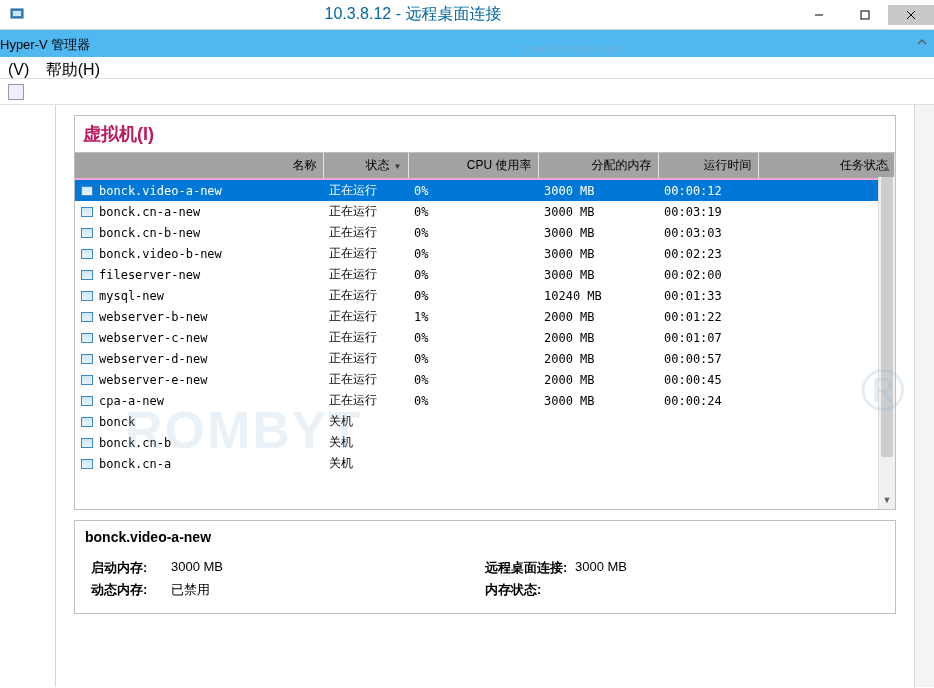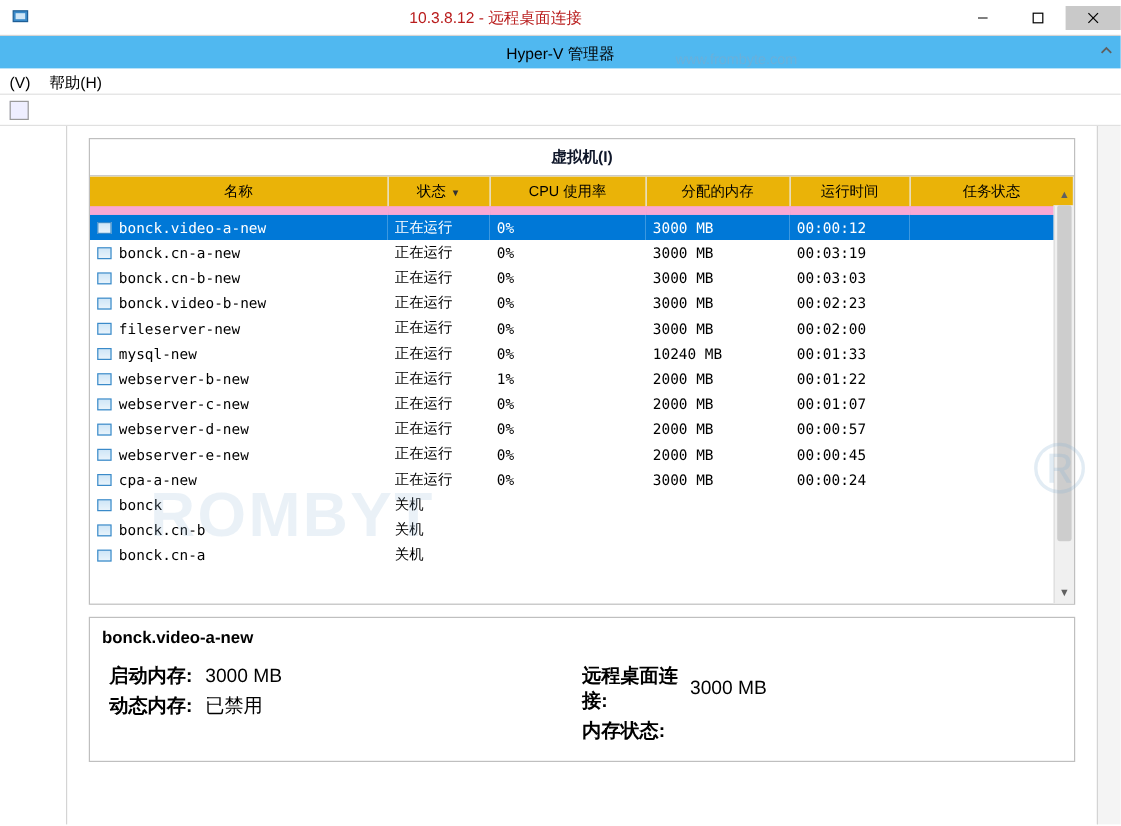--- a/index.html
+++ b/index.html
@@ -1,59 +1,59 @@
 <!DOCTYPE html>
 <html><head>
 <meta charset="utf-8">
 <style>
 * { box-sizing: border-box; margin: 0; padding: 0; }
 body { font-family: "Microsoft YaHei", "Segoe UI", Tahoma, sans-serif; font-size: 12px; background: #fff; width: 934px; height: 688px; overflow: hidden; position: relative; }
 .titlebar { height: 30px; background: #fff; display: flex; align-items: center; border-bottom: 1px solid #d4d4d4; }
 .titlebar-icon { width: 24px; height: 24px; margin-left: 6px; display: flex; align-items: center; justify-content: center; }
-.titlebar-title { flex: 1; text-align: center; font-size: 13px; color: #b91c1c; }
+.titlebar-title { flex: 1; text-align: center; font-size: 16px; color: #0369a1; }
 .titlebar-controls { display: flex; }
 .tbtn { width: 46px; height: 20px; display: flex; align-items: center; justify-content: center; font-family: Arial, sans-serif; background:#fff;}
 .tbtn-close { background: #c9c9c9; }
-.blue-sub { height: 27px; background: #50b8f0; display: flex; align-items: flex-end; justify-content: center; position: relative; }
+.blue-sub { height: 27px; background: #50b8f0; display: flex; align-items: flex-end; justify-content: flex-start; position: relative; }
 .blue-sub-title { color: #000; font-size: 13px; padding-bottom: 3px;}
 .scroll-arrow { position: absolute; right: 4px; top: 6px; width: 16px; height: 16px; color: #666; text-align:center;}
-.menubar { height: 22px; padding: 3px 8px; font-size: 13px; color: #000; border-bottom: 1px solid #e0e0e0; }
+.menubar { height: 22px; padding: 3px 8px; font-size: 16px; color: #000; border-bottom: 1px solid #e0e0e0; }
 .menubar span { margin-right: 12px; }
 .toolbar { height: 26px; padding: 4px 8px; border-bottom: 1px solid #e0e0e0; display:flex; align-items:center;}
 .toolbar-item { width: 16px; height: 16px; border:1px solid #999; display:inline-block; background:#eef;}
 .main { display: flex; height: calc(688px - 30px - 27px - 22px - 26px - 1px); }
 .leftgap { width: 56px; border-right: 1px solid #d4d4d4; }
 .content { flex: 1; padding: 10px 18px 0 18px; overflow: hidden; }
 .panel { border: 1px solid #bfbfbf; margin-bottom: 10px; }
-.panel-head { font-weight: bold; font-size: 13px; padding: 6px 8px; border-bottom: 1px solid #bfbfbf; color:#0f172a;text-align:center;}
+.panel-head { font-weight: bold; font-size: 18px; padding: 6px 8px; border-bottom: 1px solid #bfbfbf; color:#be185d;}
 .table-wrap { height: 356px; overflow: hidden; position: relative; }
 table { width: 100%; border-collapse: collapse; font-size: 12px; }
-thead th { text-align: center; font-weight: normal; padding: 4px 6px; border-right: 1px solid #e6e6e6; border-bottom: 7px solid #f9a8d4; background: #eab308; color:#000;}
+thead th { text-align: right; font-weight: normal; padding: 4px 6px; border-right: 1px solid #e6e6e6; border-bottom: 2px solid #f9a8d4; background: #a3a3a3; color:#000;}
 thead th .sort { font-size: 8px; margin-left: 4px; color:#333;}
 tbody td { padding: 2px 6px; font-family: "SimSun","NSimSun", monospace; font-size: 12px; white-space: nowrap; color:#000;}
 tbody tr.selected td { background: #0078d7; color: #fff; }
 .vm-icon { display: inline-block; width: 12px; height: 10px; margin-right: 6px; vertical-align: middle; position:relative;}
 .vm-icon::before { content:""; position:absolute; inset:0; border:1px solid #3a8ac9; background:linear-gradient(#cfe6f7,#e8f3fb);}
 .col-name { width: 248px; }
 .col-state { width: 85px; }
 .col-cpu { width: 130px; }
 .col-mem { width: 120px; }
 .col-uptime { width: 100px; }
 .snap-panel .panel-head { border-bottom: none; }
 .detail-panel { margin-top: 2px; }
 .detail-head { font-weight: bold; font-size: 14px; padding: 8px 10px 10px 10px; font-family: Verdana, sans-serif;}
 .detail-body { padding: 4px 16px 10px 16px; display: flex; }
 .detail-col { flex: 1; }
-.detail-row { display: flex; margin-bottom: 4px; font-size:16px;align-items:center;}
+.detail-row { display: flex; margin-bottom: 4px; font-size:13px;}
 .detail-label { width: 80px; font-weight: bold; }
 .detail-label2 { width: 90px; font-weight: bold; }
 .rightgap { width: 20px; border-left: 1px solid #d4d4d4; background:#f4f4f4; position:relative;}
 .watermark-r { position: absolute; right: -10px; top: 240px; font-size: 60px; color: rgba(140,180,210,0.25); font-family: Arial; pointer-events: none; }
 .watermark-text { position: absolute; top: 260px; left: 50px; font-size: 52px; font-weight: bold; color: rgba(140,180,210,0.18); font-family: Arial Black, Arial; pointer-events:none; letter-spacing: 2px; margin-top: 24px;}
-.watermark-url { position: absolute; top: 42px; left: 520px; font-size: 12px; color: rgba(130,170,200,0.55); pointer-events:none;margin-left:43px;}
+.watermark-url { position: absolute; top: 42px; left: 520px; font-size: 12px; color: rgba(130,170,200,0.55); pointer-events:none;}
 .table-scroll-v { position:absolute; right:0; top:24px; bottom:0; width:17px; background:#f0f0f0; border-left:1px solid #ddd;}
 .thumb { position:absolute; left:2px; right:2px; top:0; height:280px; background:#cdcdcd; border-radius:2px;}
 .sarrow { position:absolute; left:0; right:0; height:17px; text-align:center; font-size:9px; color:#606060; line-height:17px;}
 </style>
 </head>
 <body>
 
 <div class="titlebar">
   <div class="titlebar-icon">
     <svg width="16" height="16">

